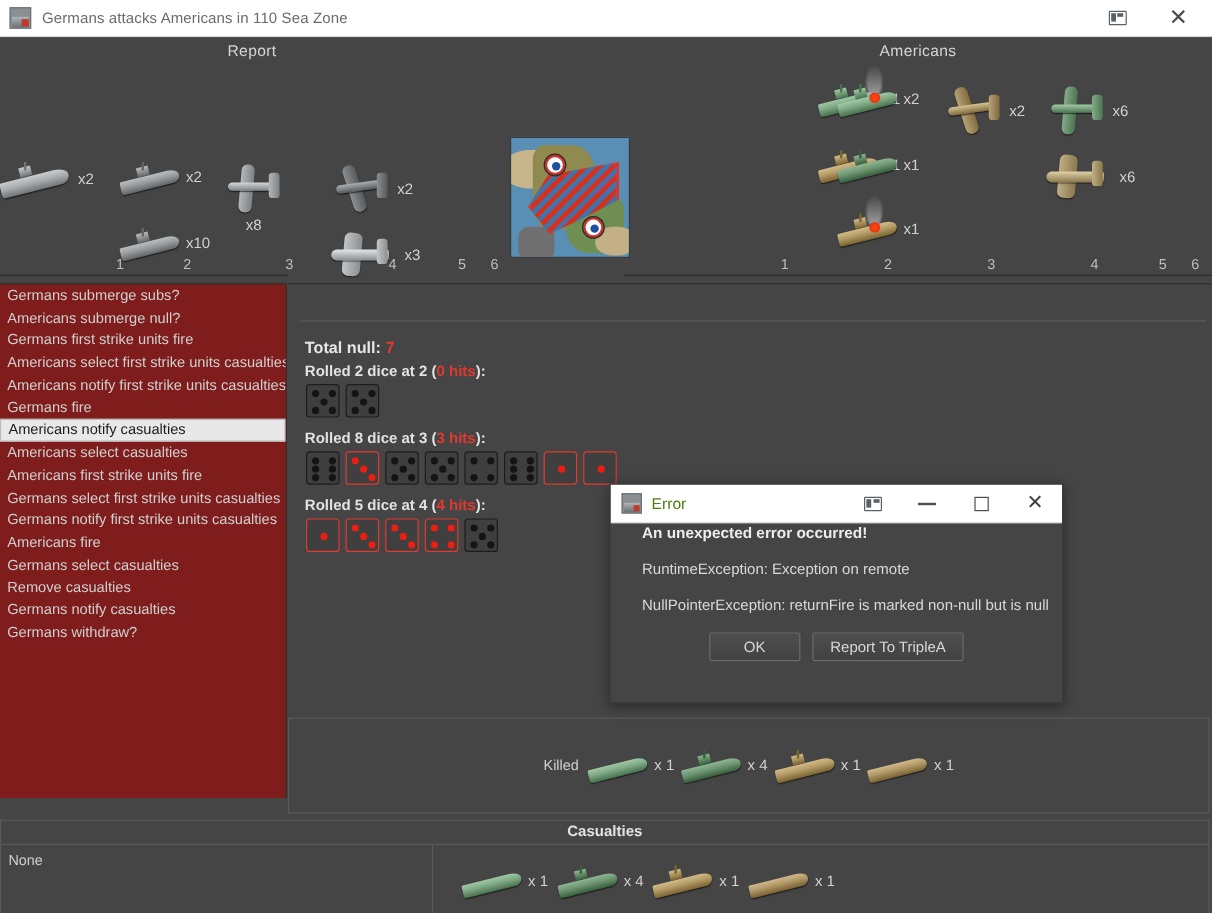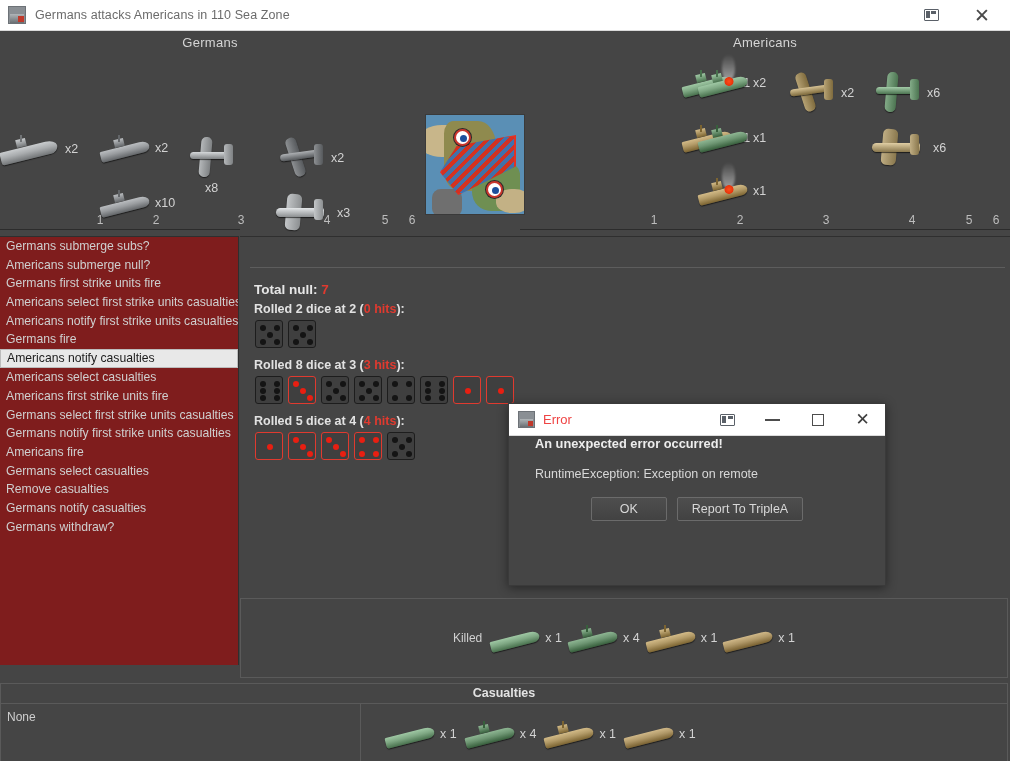--- a/index.html
+++ b/index.html
@@ -279,21 +279,21 @@
   .dlg-title{
     height:32px; background:#ffffff; display:flex; align-items:center;
     border-bottom:1px solid #dcdcdc;
   }
   .dlg-icon{
     width:17px;height:17px;margin-left:9px;margin-right:8px;flex:none;position:relative;
     background:#8a8f94;border:1px solid #6d7277;overflow:hidden;
   }
   .dlg-icon::before{content:"";position:absolute;left:1px;top:7px;width:13px;height:8px;background:linear-gradient(#b0b5b8,#6a6f73);}
   .dlg-icon::after{content:"";position:absolute;right:1px;bottom:1px;width:5px;height:5px;background:#c0392b;}
-  .dlg-title-text{ font-size:13px; color:#ef4444; }
+  .dlg-title-text{ font-size:13px; color:#4d7c0f; }
   .dlg-sp{flex:1;}
   .dlg-btn{width:45px;height:32px;display:flex;align-items:center;justify-content:center;color:#555;}
   .dlg-min{width:15px;height:2px;background:#4d4d4d;}
   .dlg-max{width:12px;height:12px;border:1.6px solid #4d4d4d;}
   .dlg-x{font-size:17px;color:#3f3f3f;font-family:"DejaVu Sans",sans-serif;line-height:1;}
   .dlg-content{ padding:0 0 0 26px; }
   .dlg-h{ font-size:12.8px; font-weight:bold; color:#ededed; margin-bottom:16px;}
   .dlg-p{ font-size:12.5px; color:#d8d8d8; margin-bottom:16px;}
   .dlg-actions{
     display:flex; gap:10px; justify-content:center; margin-top:2px; margin-left:-26px;
@@ -322,21 +322,21 @@
     <div class="tb-btn tb-close-btn">
       <span class="tb-close">✕</span>
     </div>
   </div>
 
   <div class="body-area">
 
     <div class="units-region">
 
       <div class="side side-germans">
-        <div class="side-title">Germans</div>
+        <div class="side-title">Report</div>
         <div class="unit-rows" id="attacker-units">
             <div class="unit-cell" style="position: absolute; left: 0px; top: 85px;">
               <span class="sprite ship bigship">
                 <i class="hull" style="background: linear-gradient(rgb(201, 204, 206) 0%, rgb(169, 172, 174) 45%, rgb(114, 117, 119) 100%);"></i>
                 <i class="tower" style="background: linear-gradient(rgb(201, 204, 206), rgb(114, 117, 119));"></i>
                 <i class="mast" style="background: rgb(114, 117, 119);"></i>
               </span>
               <span class="unit-count">x2</span>
             </div>
             <div class="unit-cell" style="position: absolute; left: 98px; top: 85px;">
@@ -698,20 +698,21 @@
         <div class="dlg-btn">
           <div class="dlg-max"></div>
         </div>
         <div class="dlg-btn">
           <span class="dlg-x">✕</span>
         </div>
       </div>
       <div class="dlg-content">
         <div class="dlg-h">An unexpected error occurred!</div>
         <div class="dlg-p">RuntimeException: Exception on remote</div>
+        <div class="dlg-p">NullPointerException: returnFire is marked non-null but is null</div>
         <div class="dlg-actions">
           <button class="btn ok">OK</button>
           <button class="btn">Report To TripleA</button>
         </div>
       </div>
     </div>
 
   </div>
 </div>
 

